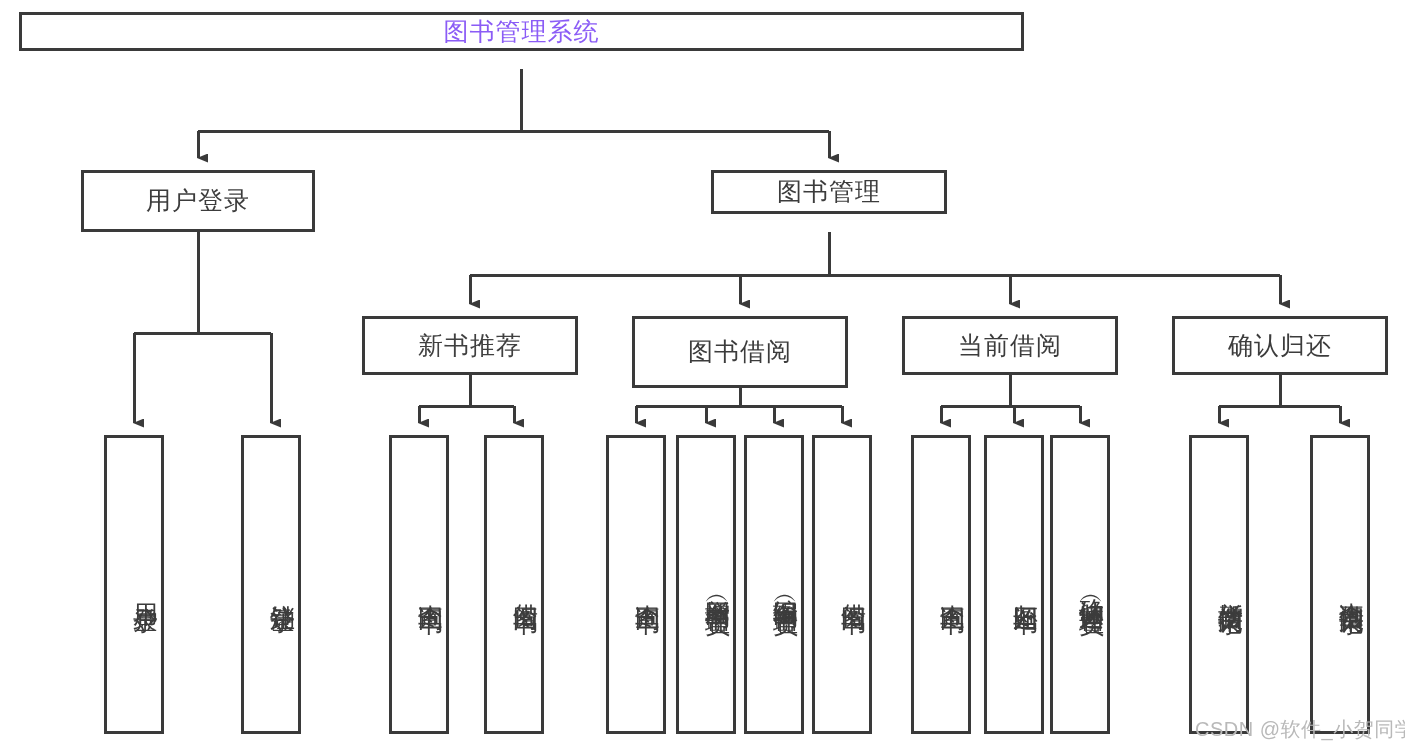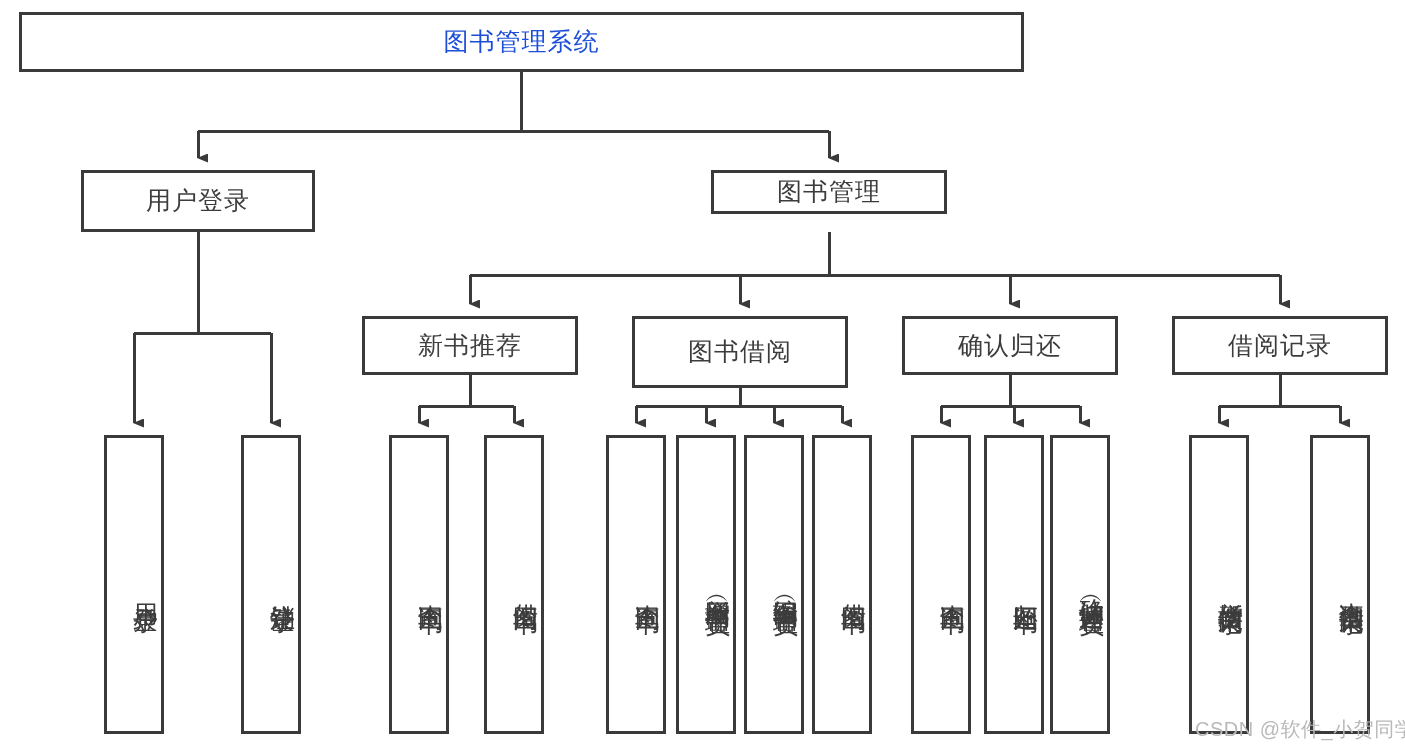--- a/index.html
+++ b/index.html
@@ -120,29 +120,29 @@
       <path d="M1014,406 L1014,423" marker-end="url(#arrow)"></path>
       <path d="M1080,406 L1080,423" marker-end="url(#arrow)"></path>
 
       <path d="M1280,375 L1280,406"></path>
       <path d="M1219,406 L1340,406"></path>
       <path d="M1219,406 L1219,423" marker-end="url(#arrow)"></path>
       <path d="M1340,406 L1340,423" marker-end="url(#arrow)"></path>
     </g>
   </svg>
 
-  <div class="node root horiz" style="left: 19px; top: 12px; width: 1005px; height: 60px; border-color: rgb(58, 58, 58); color: #1d4ed8;">图书管理系统</div>
+  <div class="node root horiz" style="left: 19px; top: 12px; width: 1005px; height: 39px; border-color: rgb(58, 58, 58); color: #8b5cf6;">图书管理系统</div>
 
   <div class="node horiz" style="left: 81px; top: 170px; width: 234px; height: 62px; border-color: rgb(58, 58, 58); color: rgb(60, 60, 60);">用户登录</div>
   <div class="node horiz" style="left: 711px; top: 170px; width: 236px; height: 44px; border-color: rgb(58, 58, 58); color: rgb(60, 60, 60);">图书管理</div>
 
   <div class="node horiz" style="left: 362px; top: 316px; width: 216px; height: 59px; border-color: rgb(58, 58, 58); color: #404040;">新书推荐</div>
   <div class="node horiz" style="left: 632px; top: 316px; width: 216px; height: 72px; border-color: rgb(58, 58, 58); color: rgb(60, 60, 60);">图书借阅</div>
-  <div class="node horiz" style="left: 902px; top: 316px; width: 216px; height: 59px; border-color: rgb(58, 58, 58); color: rgb(60, 60, 60);">确认归还</div>
-  <div class="node horiz" style="left: 1172px; top: 316px; width: 216px; height: 59px; border-color: rgb(58, 58, 58); color: rgb(60, 60, 60);">借阅记录</div>
+  <div class="node horiz" style="left: 902px; top: 316px; width: 216px; height: 59px; border-color: rgb(58, 58, 58); color: rgb(60, 60, 60);">当前借阅</div>
+  <div class="node horiz" style="left: 1172px; top: 316px; width: 216px; height: 59px; border-color: rgb(58, 58, 58); color: rgb(60, 60, 60);">确认归还</div>
 
   <div class="node vert" style="left: 104px; top: 435px; width: 60px; height: 299px; border-color: rgb(58, 58, 58); color: rgb(60, 60, 60);">
       <span>用户登录</span>
     </div>
   <div class="node vert" style="left: 241px; top: 435px; width: 60px; height: 299px; border-color: rgb(58, 58, 58); color: rgb(60, 60, 60);">
       <span>注销登录</span>
     </div>
   <div class="node vert" style="left: 389px; top: 435px; width: 60px; height: 299px; border-color: rgb(58, 58, 58); color: rgb(60, 60, 60);">
       <span>查询图书</span>
     </div>

